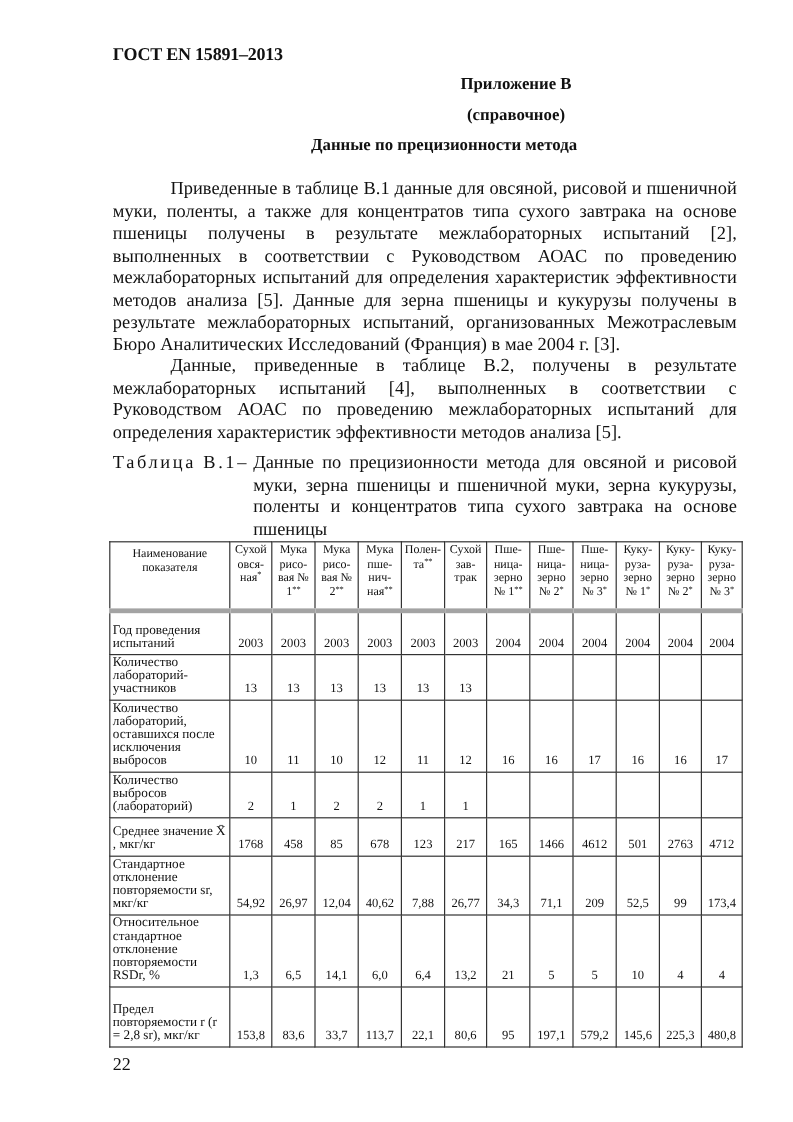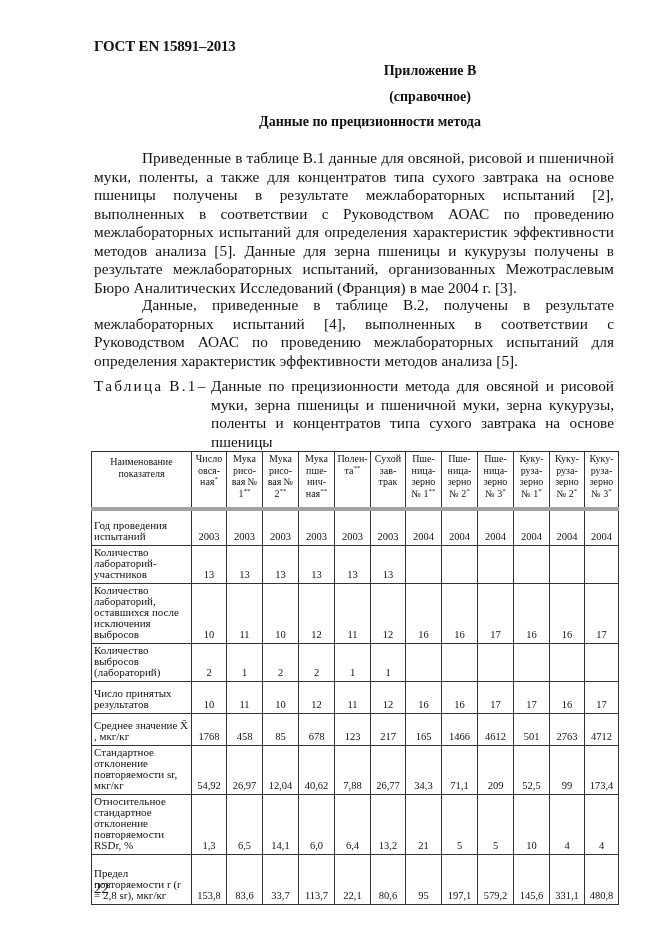--- a/index.html
+++ b/index.html
@@ -56,21 +56,21 @@
       <col style="width:36px">
       <col style="width:36px">
     <col style="width:36px">
       <col style="width:36px">
       <col style="width:35px">
       <col style="width:34px">
   </colgroup>
   <tbody id="tbl-body">
     <tr class="head-row">
       <th class="name-head">Наименование показателя</th>
-      <th><span>Число овся-ная</span><sup>*</sup></th>
+      <th><span>Сухой овся-ная</span><sup>*</sup></th>
       <th><span>Мука рисо-вая № 1</span><sup>**</sup></th>
       <th><span>Мука рисо-вая № 2</span><sup>**</sup></th>
       <th><span>Мука пше-нич-ная</span><sup>**</sup></th>
       <th><span>Полен-та</span><sup>**</sup></th>
       <th><span>Сухой зав-трак</span><sup></sup></th>
       <th><span>Пше-ница-зерно № 1</span><sup>**</sup></th>
       <th><span>Пше-ница-зерно № 2</span><sup>*</sup></th>
       <th><span>Пше-ница-зерно № 3</span><sup>*</sup></th>
       <th><span>Куку-руза-зерно № 1</span><sup>*</sup></th>
       <th><span>Куку-руза-зерно № 2</span><sup>*</sup></th>
@@ -130,35 +130,20 @@
         <td>1</td>
         <td>1</td>
         <td></td>
         <td></td>
         <td></td>
         <td></td>
         <td></td>
         <td></td>
       </tr>
       <tr style="height: 32px;">
-        <td class="label">Число принятых результатов</td>
-        <td>10</td>
-        <td>11</td>
-        <td>10</td>
-        <td>12</td>
-        <td>11</td>
-        <td>12</td>
-        <td>16</td>
-        <td>16</td>
-        <td>17</td>
-        <td>17</td>
-        <td>16</td>
-        <td>17</td>
-      </tr>
-      <tr style="height: 32px;">
         <td class="label">Среднее значение X̄ , мкг/кг</td>
         <td>1768</td>
         <td>458</td>
         <td>85</td>
         <td>678</td>
         <td>123</td>
         <td>217</td>
         <td>165</td>
         <td>1466</td>
         <td>4612</td>
@@ -201,19 +186,19 @@
         <td>153,8</td>
         <td>83,6</td>
         <td>33,7</td>
         <td>113,7</td>
         <td>22,1</td>
         <td>80,6</td>
         <td>95</td>
         <td>197,1</td>
         <td>579,2</td>
         <td>145,6</td>
-        <td>331,1</td>
+        <td>225,3</td>
         <td>480,8</td>
       </tr>
     </tbody>
 </table>
 
 <div class="page-number">22</div>
 
 </body></html>

